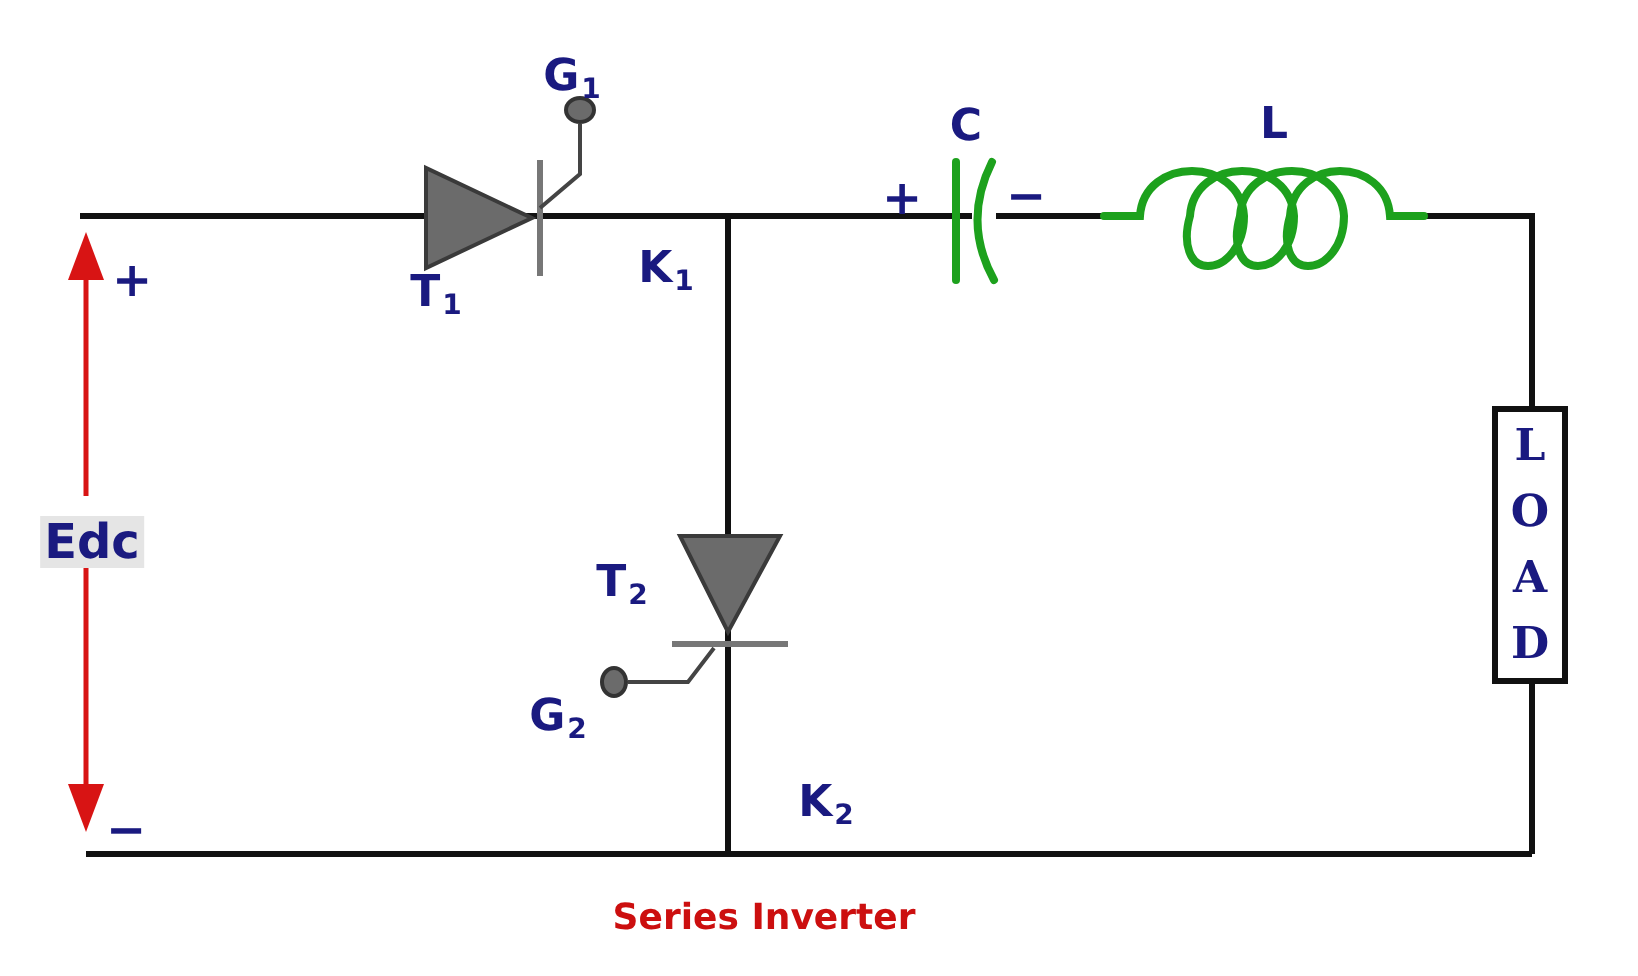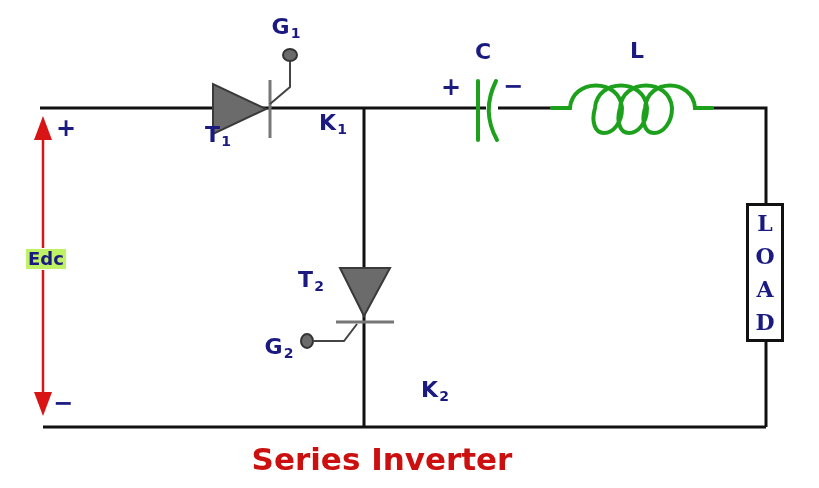--- a/index.html
+++ b/index.html
@@ -21,42 +21,43 @@
   }
   #circuit-svg{position:absolute;left:0;top:0;z-index:1;}
   .lbl{
     position:absolute;z-index:3;
     transform:translate(-50%,-50%);
     color:var(--navy);
     font-weight:bold;
     font-size:22px;
     white-space:nowrap;
     line-height:1;
+    margin-top:12px;
   }
   .lbl .sub{font-size:14px;position:relative;top:4px;margin-left:1px;}
   .sign{font-size:24px;}
-  .edc-label{font-size:18px;background:#bef264;padding:1px 2px;}
+  .edc-label{font-size:24px;background:#e5e5e5;padding:1px 2px;}
   .load-box{
     position:absolute;z-index:2;
     left:746px;top:203px;width:38px;height:139px;
     background:#ffffff;
     border:3px solid #111111;
     box-sizing:border-box;
     display:flex;flex-direction:column;
     align-items:center;justify-content:space-around;
     font-family:"DejaVu Serif","Liberation Serif",serif;
     font-weight:bold;font-size:22px;color:var(--navy);
     line-height:1;
   }
   .title{
     position:absolute;z-index:3;
     left:382px;top:459px;
     transform:translate(-50%,-50%);
     color:var(--title-red);
-    font-size:31px;font-weight:bold;
+    font-size:18px;font-weight:bold;
     white-space:nowrap;
   }
   .wire{stroke:var(--wire);stroke-width:3;fill:none;}
   .greenpart{stroke:var(--green);stroke-width:4;fill:none;stroke-linecap:round;}
   .redline{stroke:var(--red);stroke-width:2.5;fill:none;}
   .redhead{fill:var(--red);}
   .thy{fill:var(--gray);stroke:var(--graydark);stroke-width:2;}
   .kbar{stroke:#777777;stroke-width:3;fill:none;}
   .gatewire{stroke:#444444;stroke-width:2;fill:none;}
   .gatedot{fill:var(--gray);stroke:#333333;stroke-width:2;}
@@ -140,21 +141,21 @@
   </div>
 
   <div class="lbl" style="left:311px;top:280px">
     <span>T</span><span class="sub">2</span>
   </div>
 
   <div class="lbl" style="left:279px;top:347px">
     <span>G</span><span class="sub">2</span>
   </div>
 
-  <div class="lbl" style="left:435px;top:390px">
+  <div class="lbl" style="left:413px;top:390px">
     <span>K</span><span class="sub">2</span>
   </div>
 
   <div class="lbl" style="left:483px;top:52px">C</div>
 
   <div class="lbl sign" style="left:451px;top:87px">+</div>
 
   <div class="lbl sign" style="left:513px;top:86px">−</div>
 
   <div class="lbl" style="left:637px;top:51px">L</div>

